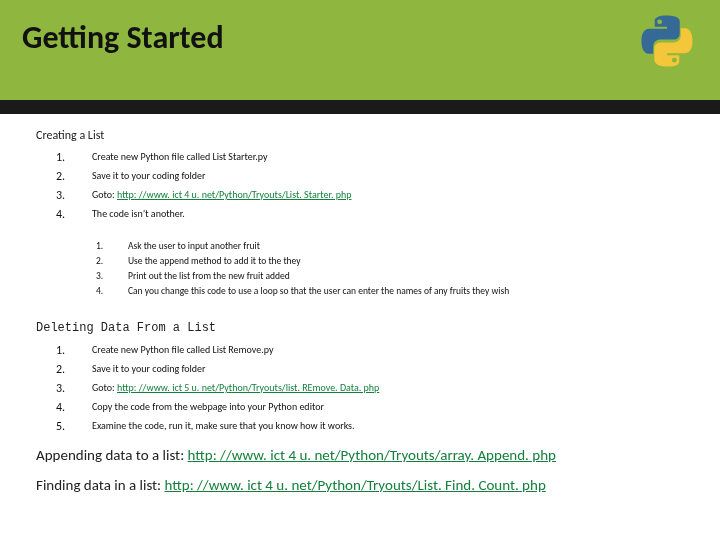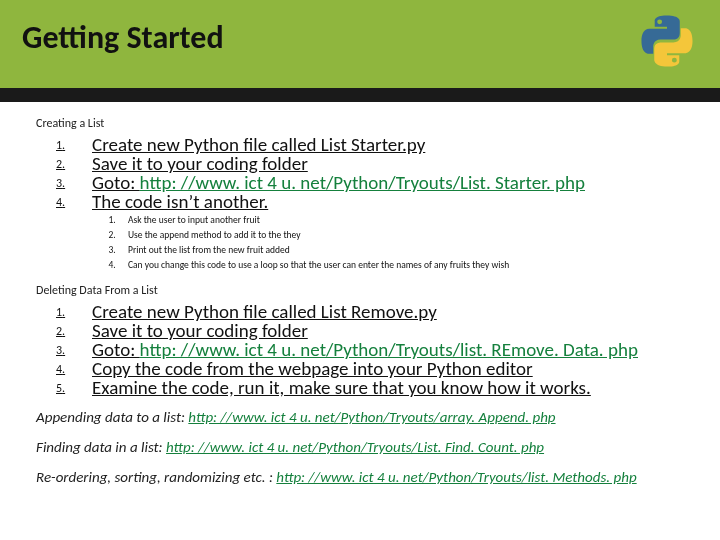--- a/index.html
+++ b/index.html
@@ -6,21 +6,21 @@
   body {
     width: 720px;
     height: 540px;
     background: #fff;
     font-family: Calibri, "Segoe UI", Arial, sans-serif;
     color: #111;
     overflow: hidden;
   }
   .header-band {
     background: #8fb63e;
-    height: 102px;
+    height: 114px;
     border-bottom: 14px solid #1a1a1a;
     position: relative;
     padding: 18px 0 0 22px;
   }
   .page-title {
     font-size: 32px;
     font-weight: 700;
     color: #111;
   }
   .logo {
@@ -36,66 +36,64 @@
   .section-heading {
     font-size: 12px;
     font-weight: 400;
     margin: 6px 0 6px -10px;
     color: #222;
   }
   ol.main-list {
     list-style: none;
     counter-reset: main;
     padding-left: 10px;
-    font-size: 19px;
+    font-size: 10px;
     line-height: 18px;
-    text-decoration: underline;
   }
   ol.main-list > li {
     counter-increment: main;
     margin: 1px 0;
     display: flex;
   }
   ol.main-list > li::before {
     content: counter(main) ".";
     width: 36px;
     flex: 0 0 36px;
     font-size: 12px;
   }
   ol.sub-list {
     list-style: none;
     counter-reset: sub;
     padding-left: 50px;
     font-size: 9.5px;
     line-height: 15px;
-    margin-top: 2px;
-    text-align: center;
+    margin-top: 16px;
   }
   ol.sub-list > li {
     counter-increment: sub;
     display: flex;
   }
   ol.sub-list > li::before {
     content: counter(sub) ".";
     width: 32px;
     flex: 0 0 32px;
   }
   a.link {
     color: #15803d;
     text-decoration: underline;
   }
   .para {
     font-size: 15px;
     margin: 10px 0 6px -10px;
     color: #222;
     line-height: 20px;
-    font-style: italic;
   }
   .section2 {
-    margin-top: 10px;
+    margin-top: 22px;
+    font-family: Liberation Mono, monospace;
   }
 </style>
 </head>
 <body>
 
 <div class="header-band">
   <div class="page-title">Getting Started</div>
   <svg class="logo" viewBox="0 0 110 110">
     <path fill="#366A96" d="M54 3c-26 0-24 11-24 11v12h25v4H20S3 28 3 55s15 26 15 26h9V67s-1-15 15-15h25s14 1 14-13V15S83 3 54 3zM40 11a5 5 0 1 1 0 10 5 5 0 0 1 0-10z"></path>
     <path fill="#F4C63A" d="M56 107c26 0 24-11 24-11V84H55v-4h35s17 2 17-25-15-26-15-26h-9v14s1 15-15 15H43s-14-1-14 13v21s-2 15 27 15zm14-8a5 5 0 1 1 0-10 5 5 0 0 1 0 10z"></path>
@@ -142,36 +140,33 @@
 
   <ol class="main-list">
     <li>
         <span>Create new Python file called List Remove.py</span>
       </li>
     <li>
         <span>Save it to your coding folder</span>
       </li>
     <li>
       <span>
-        <span>Goto: </span><a href="#" class="link">http: //www. ict 4 u. net/Python/Tryouts/list. REmove. Data. php</a>
+        <span>Goto: </span><a href="#" class="link">http: //www. ict 5 u. net/Python/Tryouts/list. REmove. Data. php</a>
       </span>
     </li>
     <li>
         <span>Copy the code from the webpage into your Python editor</span>
       </li>
     <li>
         <span>Examine the code, run it, make sure that you know how it works.</span>
       </li>
   </ol>
 
   <div class="para">
     <span>Appending data to a list:  </span><a href="#" class="link">http: //www. ict 4 u. net/Python/Tryouts/array. Append. php</a>
   </div>
 
   <div class="para">
     <span>Finding data in a list: </span><a href="#" class="link">http: //www. ict 4 u. net/Python/Tryouts/List. Find. Count. php</a>
   </div>
 
-  <div class="para">
-    <span>Re-ordering, sorting, randomizing etc. : </span><a href="#" class="link">http: //www. ict 4 u. net/Python/Tryouts/list. Methods. php</a>
-  </div>
 
 </div>
 
 </body></html>

